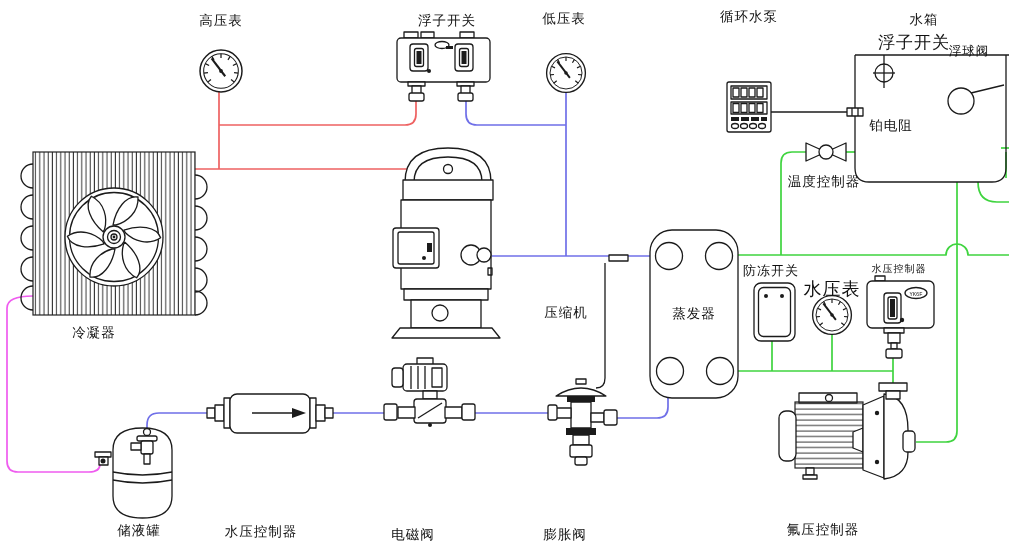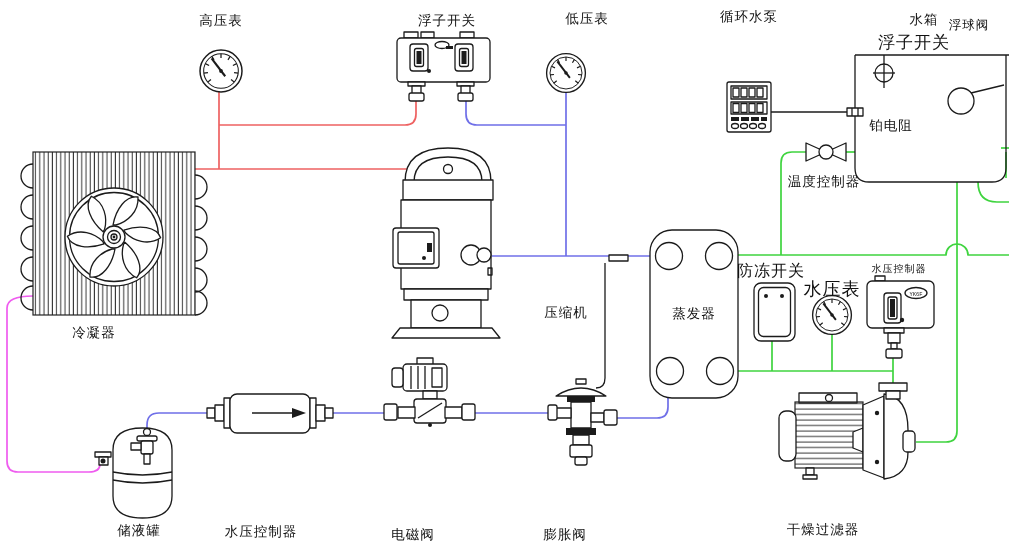--- a/index.html
+++ b/index.html
@@ -324,32 +324,32 @@
     <circle cx="877" cy="462" r="2.2" class="fill"></circle>
     <path d="M884,394 C902,396 908,410 908,430 L908,452 C908,468 900,477 884,479 Z" class="bkf"></path>
     <rect x="903" y="431" width="12" height="21" rx="4" class="bkf"></rect>
     <rect x="879" y="383" width="28" height="8" class="bkf"></rect>
     <rect x="886" y="391" width="14" height="8" class="bkf"></rect>
   </g>
 </svg>
 
 <span class="lbl" style="left:221px;top:21px">高压表</span>
 <span class="lbl" style="left:447px;top:21px">浮子开关</span>
-<span class="lbl" style="left:587px;top:19px">低压表</span>
+<span class="lbl" style="left:564px;top:19px">低压表</span>
 <span class="lbl" style="left:749px;top:17px">循环水泵</span>
 <span class="lbl" style="left:924px;top:20px">水箱</span>
 <span class="lbl" style="left:914px;top:42px;font-size:17px">浮子开关</span>
-<span class="lbl" style="left:969px;top:25px;font-size:12.5px">浮球阀</span>
+<span class="lbl" style="left:969px;top:51px;font-size:12.5px">浮球阀</span>
 <span class="lbl" style="left:891px;top:126px">铂电阻</span>
 <span class="lbl" style="left:824px;top:182px">温度控制器</span>
 <span class="lbl" style="left:94px;top:333px">冷凝器</span>
 <span class="lbl" style="left:566px;top:313px">压缩机</span>
 <span class="lbl" style="left:694px;top:314px">蒸发器</span>
-<span class="lbl" style="left:771px;top:271px;font-size:16px">防冻开关</span>
+<span class="lbl" style="left:771px;top:271px;font-size:13px">防冻开关</span>
 <span class="lbl" style="left:832px;top:289px;font-size:18px">水压表</span>
 <span class="lbl" style="left:899px;top:269px;font-size:10px">水压控制器</span>
 <span class="lbl" style="left:139px;top:531px">储液罐</span>
 <span class="lbl" style="left:261px;top:532px">水压控制器</span>
 <span class="lbl" style="left:413px;top:535px">电磁阀</span>
 <span class="lbl" style="left:565px;top:535px">膨胀阀</span>
-<span class="lbl" style="left:823px;top:530px">干燥过滤器</span>
+<span class="lbl" style="left:823px;top:530px">氟压控制器</span>
 
 </div>
 
 </body></html>

